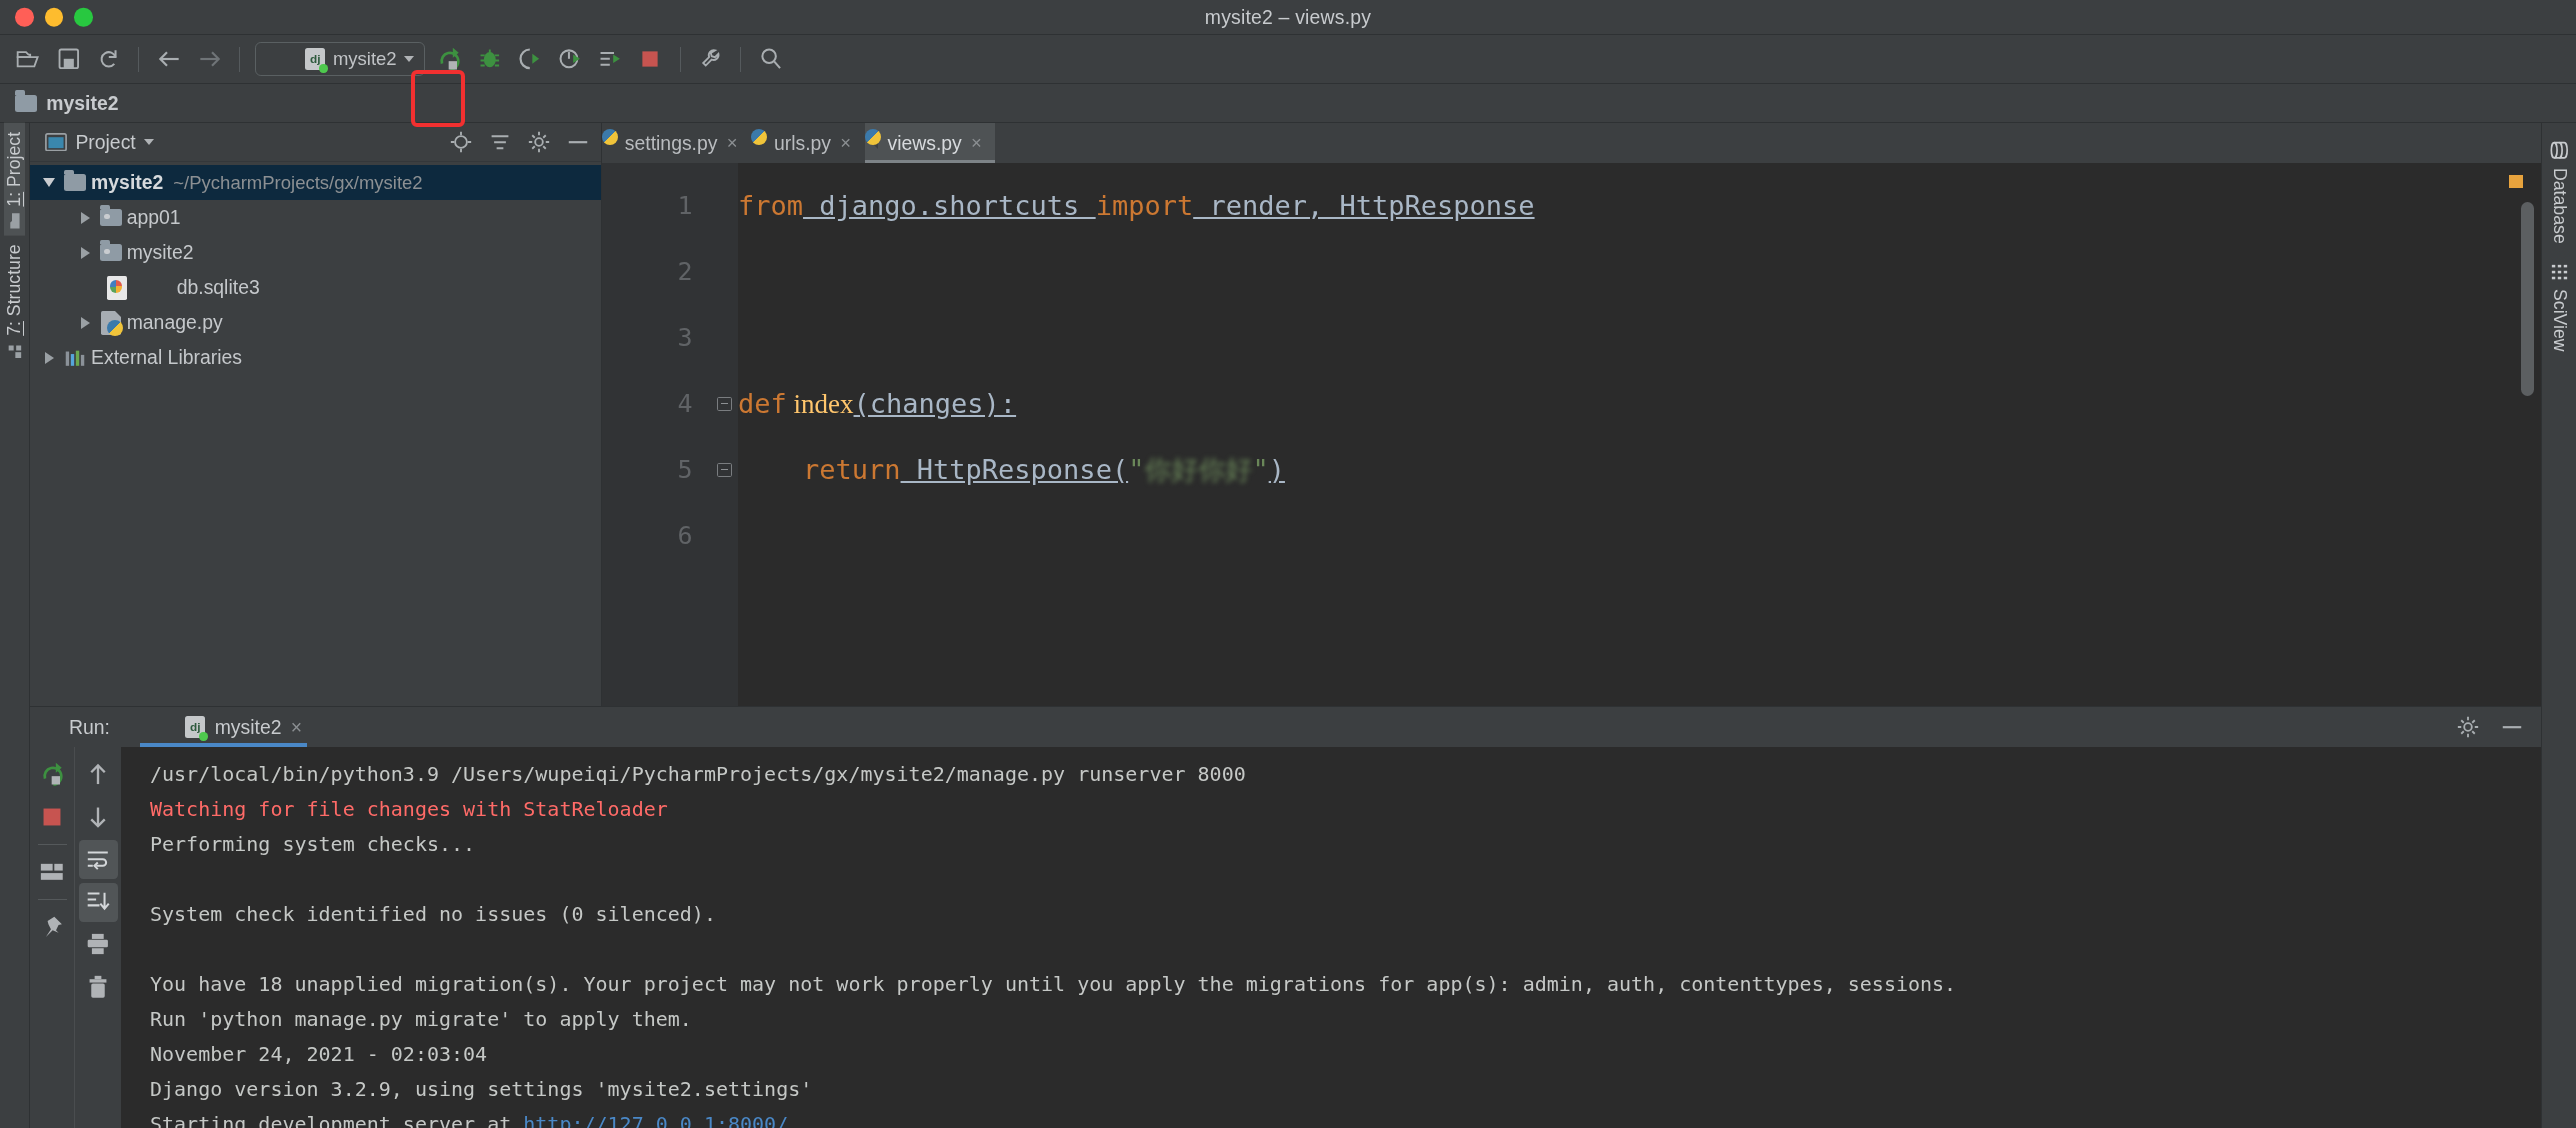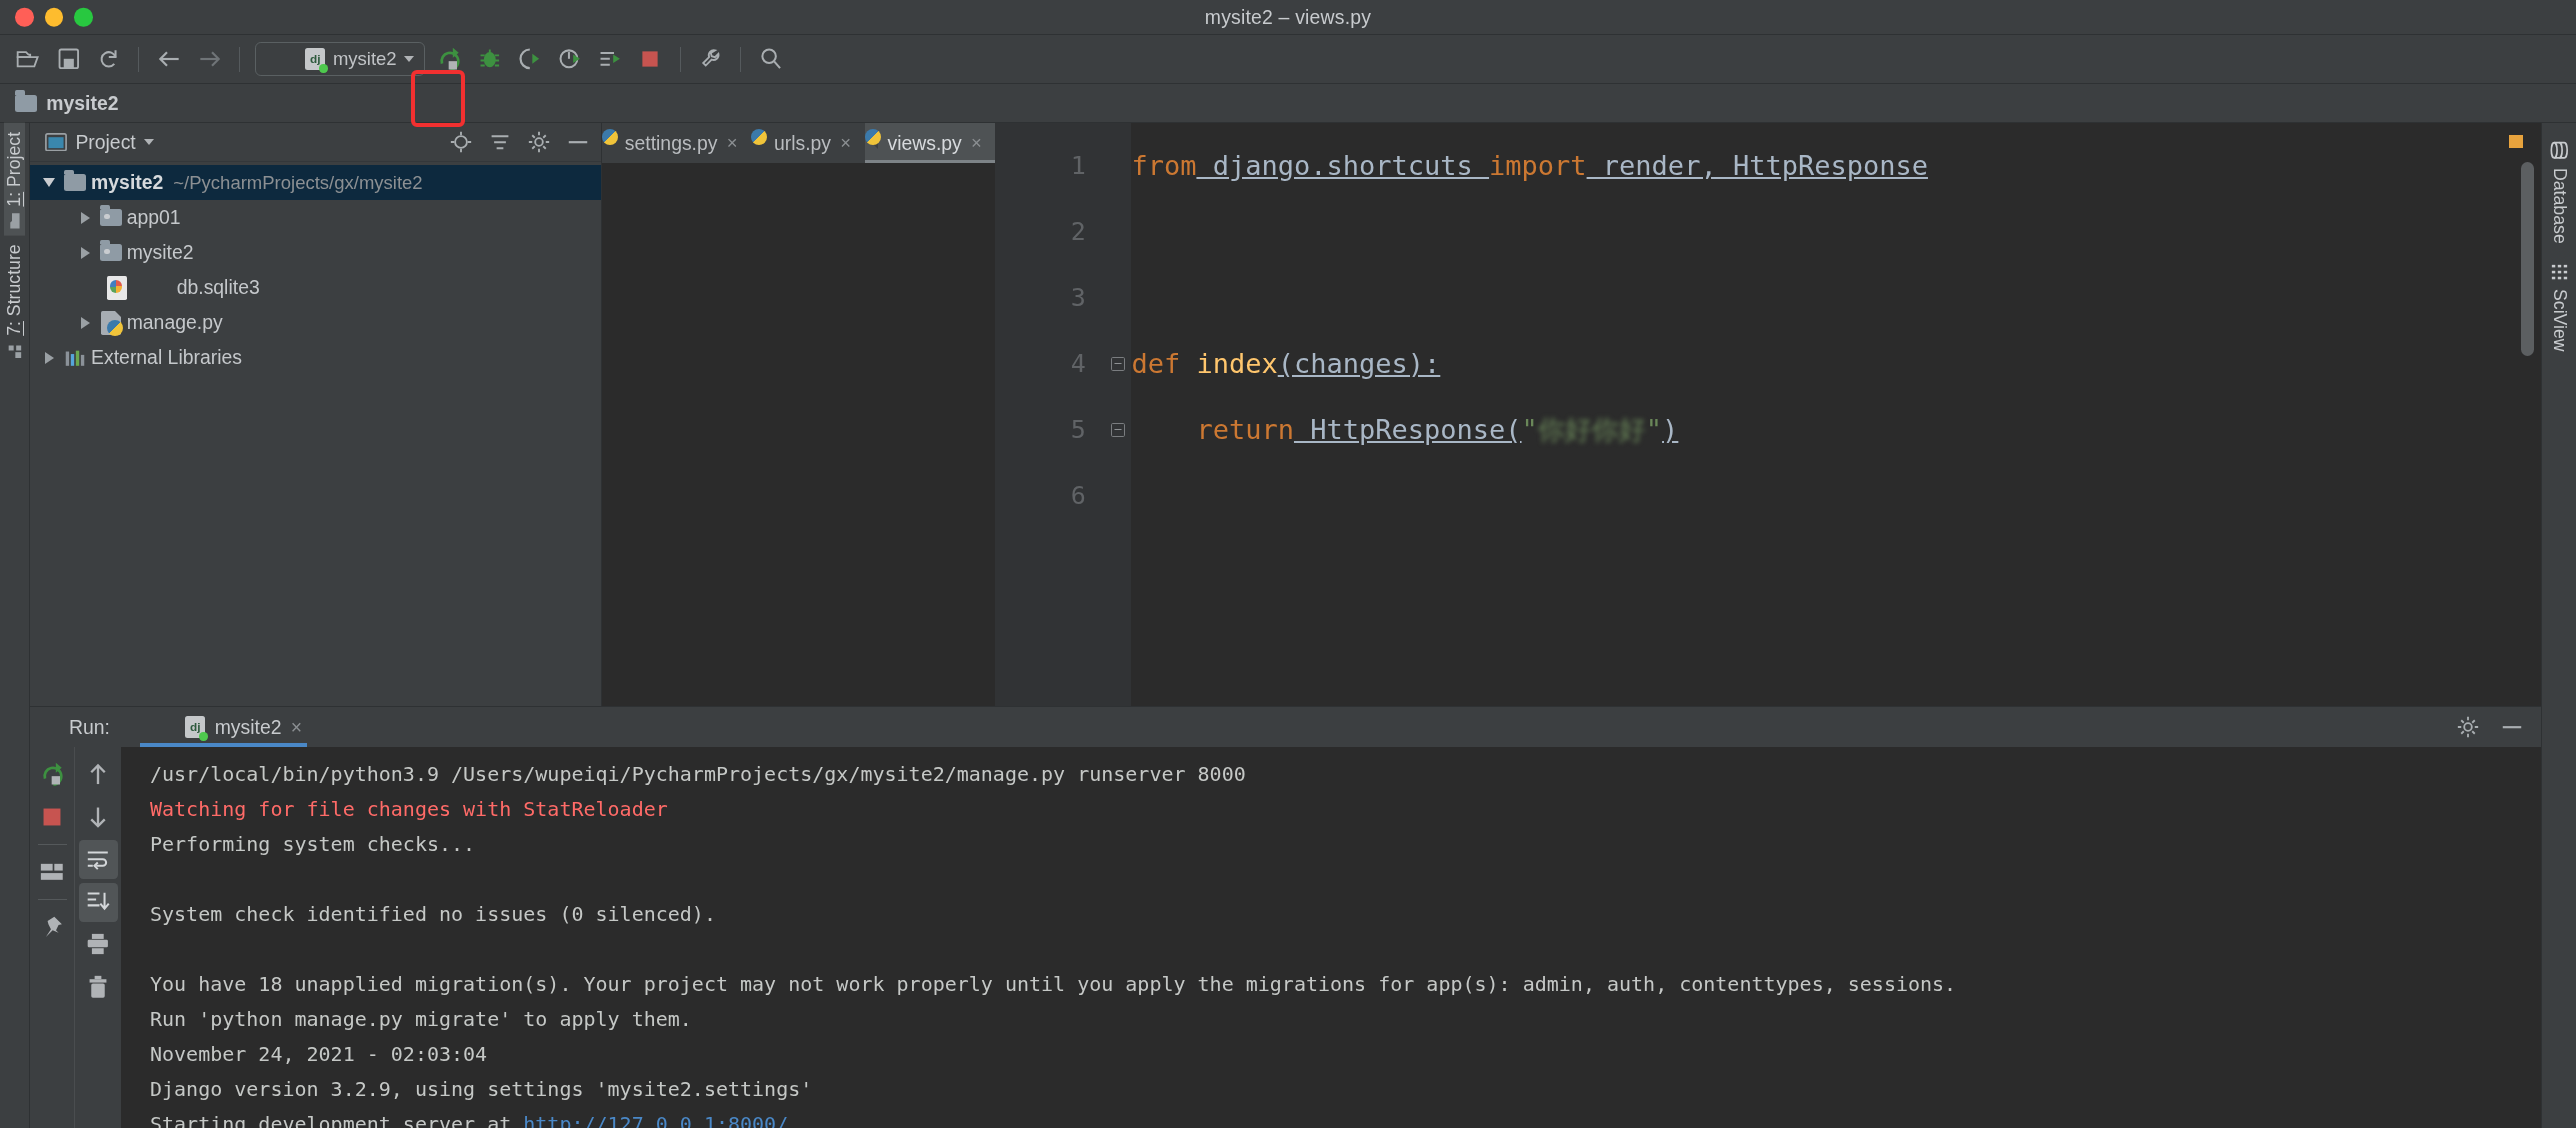--- a/index.html
+++ b/index.html
@@ -88,21 +88,21 @@
   .trow .name.bold { font-weight:bold; color:#d6d9dc; }
   .trow .path { color:#8c9093; margin-left:10px; font-size:18.5px; }
   .indent1 { padding-left:8.4px; } .indent2 { padding-left:44px; } .indent3 { padding-left:72px;gap:44px; }
 
   
   .folder { width:22px; height:17px; background:#8f9ba5; border-radius:1.7px 2.5px 2.5px 2.5px; position:relative; }
   .folder::before { content:''; position:absolute; top:-4.2px; left:0; width:10px; height:4.2px; background:#8f9ba5; border-radius:1.7px 1.7px 0 0; }
   .folder.src::after { content:''; position:absolute; left:4.2px; top:4.2px; width:5.9px; height:5.9px; border-radius:50%; background:#c9ccd0;}
 
   
-  .editorpane { flex:1 1 auto; display:flex; min-width:0; background:#2b2b2b; }
+  .editorpane { flex:1 1 auto; display:flex; flex-direction:column; min-width:0; background:#2b2b2b; }
   .tabsbar { height:40px; flex:0 0 40px; background:#3c3f41; display:flex; align-items:stretch; }
   .etab { display:flex; align-items:center; gap:9.3px; padding:0 13.5px; font-size:19.4px; color:#b9bcbf; position:relative; }
   .etab.active { background:#4e5254; color:#d7dadd; }
   .etab.active::after { content:''; position:absolute; left:0; right:0; bottom:0; height:3.4px; background:#7d8387; }
   .etab .x { color:#8b8f92; font-size:18.5px; }
   .pyfile { width:20px; height:23.6px; position:relative; }
   .pyfile .pg { position:absolute; inset:0; background:#a7adb3; border-radius:1.7px; }
   .pyfile .pg::after { content:''; position:absolute; right:0; top:0; border-left:6.7px solid transparent; border-top:6.7px solid #3c3f41;}
   .pyfile .snake { position:absolute; right:-2.5px; bottom:-1.7px; width:16px; height:16px; border-radius:50%;
                    background:linear-gradient(135deg,#3b7aab 0 50%, #f0c43a 50% 100%); }
@@ -113,21 +113,21 @@
   .editorbody { flex:1 1 auto; display:flex; position:relative; overflow:hidden; }
   .gutter { width:109px; flex:0 0 109px; background:#313335; text-align:right; padding-top:10px; position:relative;}
   .gutter .ln { height:66px; line-height:66px; padding-right:18.5px; color:#606366; font-size:25px;
                 font-family:"DejaVu Sans Mono", monospace; }
   .foldcol { width:27px; flex:0 0 27px; background:#313335; padding-top:10px; }
   .fold { height:66px; display:flex; align-items:center; justify-content:center; }
   .foldbox { width:14.3px; height:14.3px; border:0.8px solid #7a7d80; color:#9a9da0; font-size:12.6px; line-height:11.8px;
              text-align:center; border-radius:1.7px; }
   .codearea { flex:1 1 auto; padding-top:10px; font-family:"DejaVu Sans Mono", monospace; font-size:27px;
               line-height:66px; color:#a9b7c6; white-space:pre; overflow:hidden; position:relative;}
-  .kw { color:#cc7832; } .fn { color:#ffc66d; } .cls { color:#a9b7c6;text-decoration:underline; }
+  .kw { color:#cc7832; } .fn { color:#ffc66d;font-family:Liberation Serif, serif; } .cls { color:#a9b7c6;text-decoration:underline; }
   .blur-str { color:#6a8759; filter:blur(2.9px); display:inline-block; }
   .q { color:#6a8759; }
 
   .err-stripe { position:absolute; right:18.5px; top:11.8px; width:13.5px; height:13.5px; background:#e8a33d; }
   .scrollbar-v { position:absolute; right:6.7px; top:39px; width:13.5px; height:194px; background:#5c5f61; border-radius:6.7px; }
 
   
   .runpane { flex:1 1 auto; display:flex; flex-direction:column; background:#2b2b2b; min-height:0;
              border-top:0.8px solid #2e3133; }
   .run-header { height:40px; flex:0 0 40px; background:#3c3f41; display:flex; align-items:center; padding-left:39px; gap:23.6px;}

